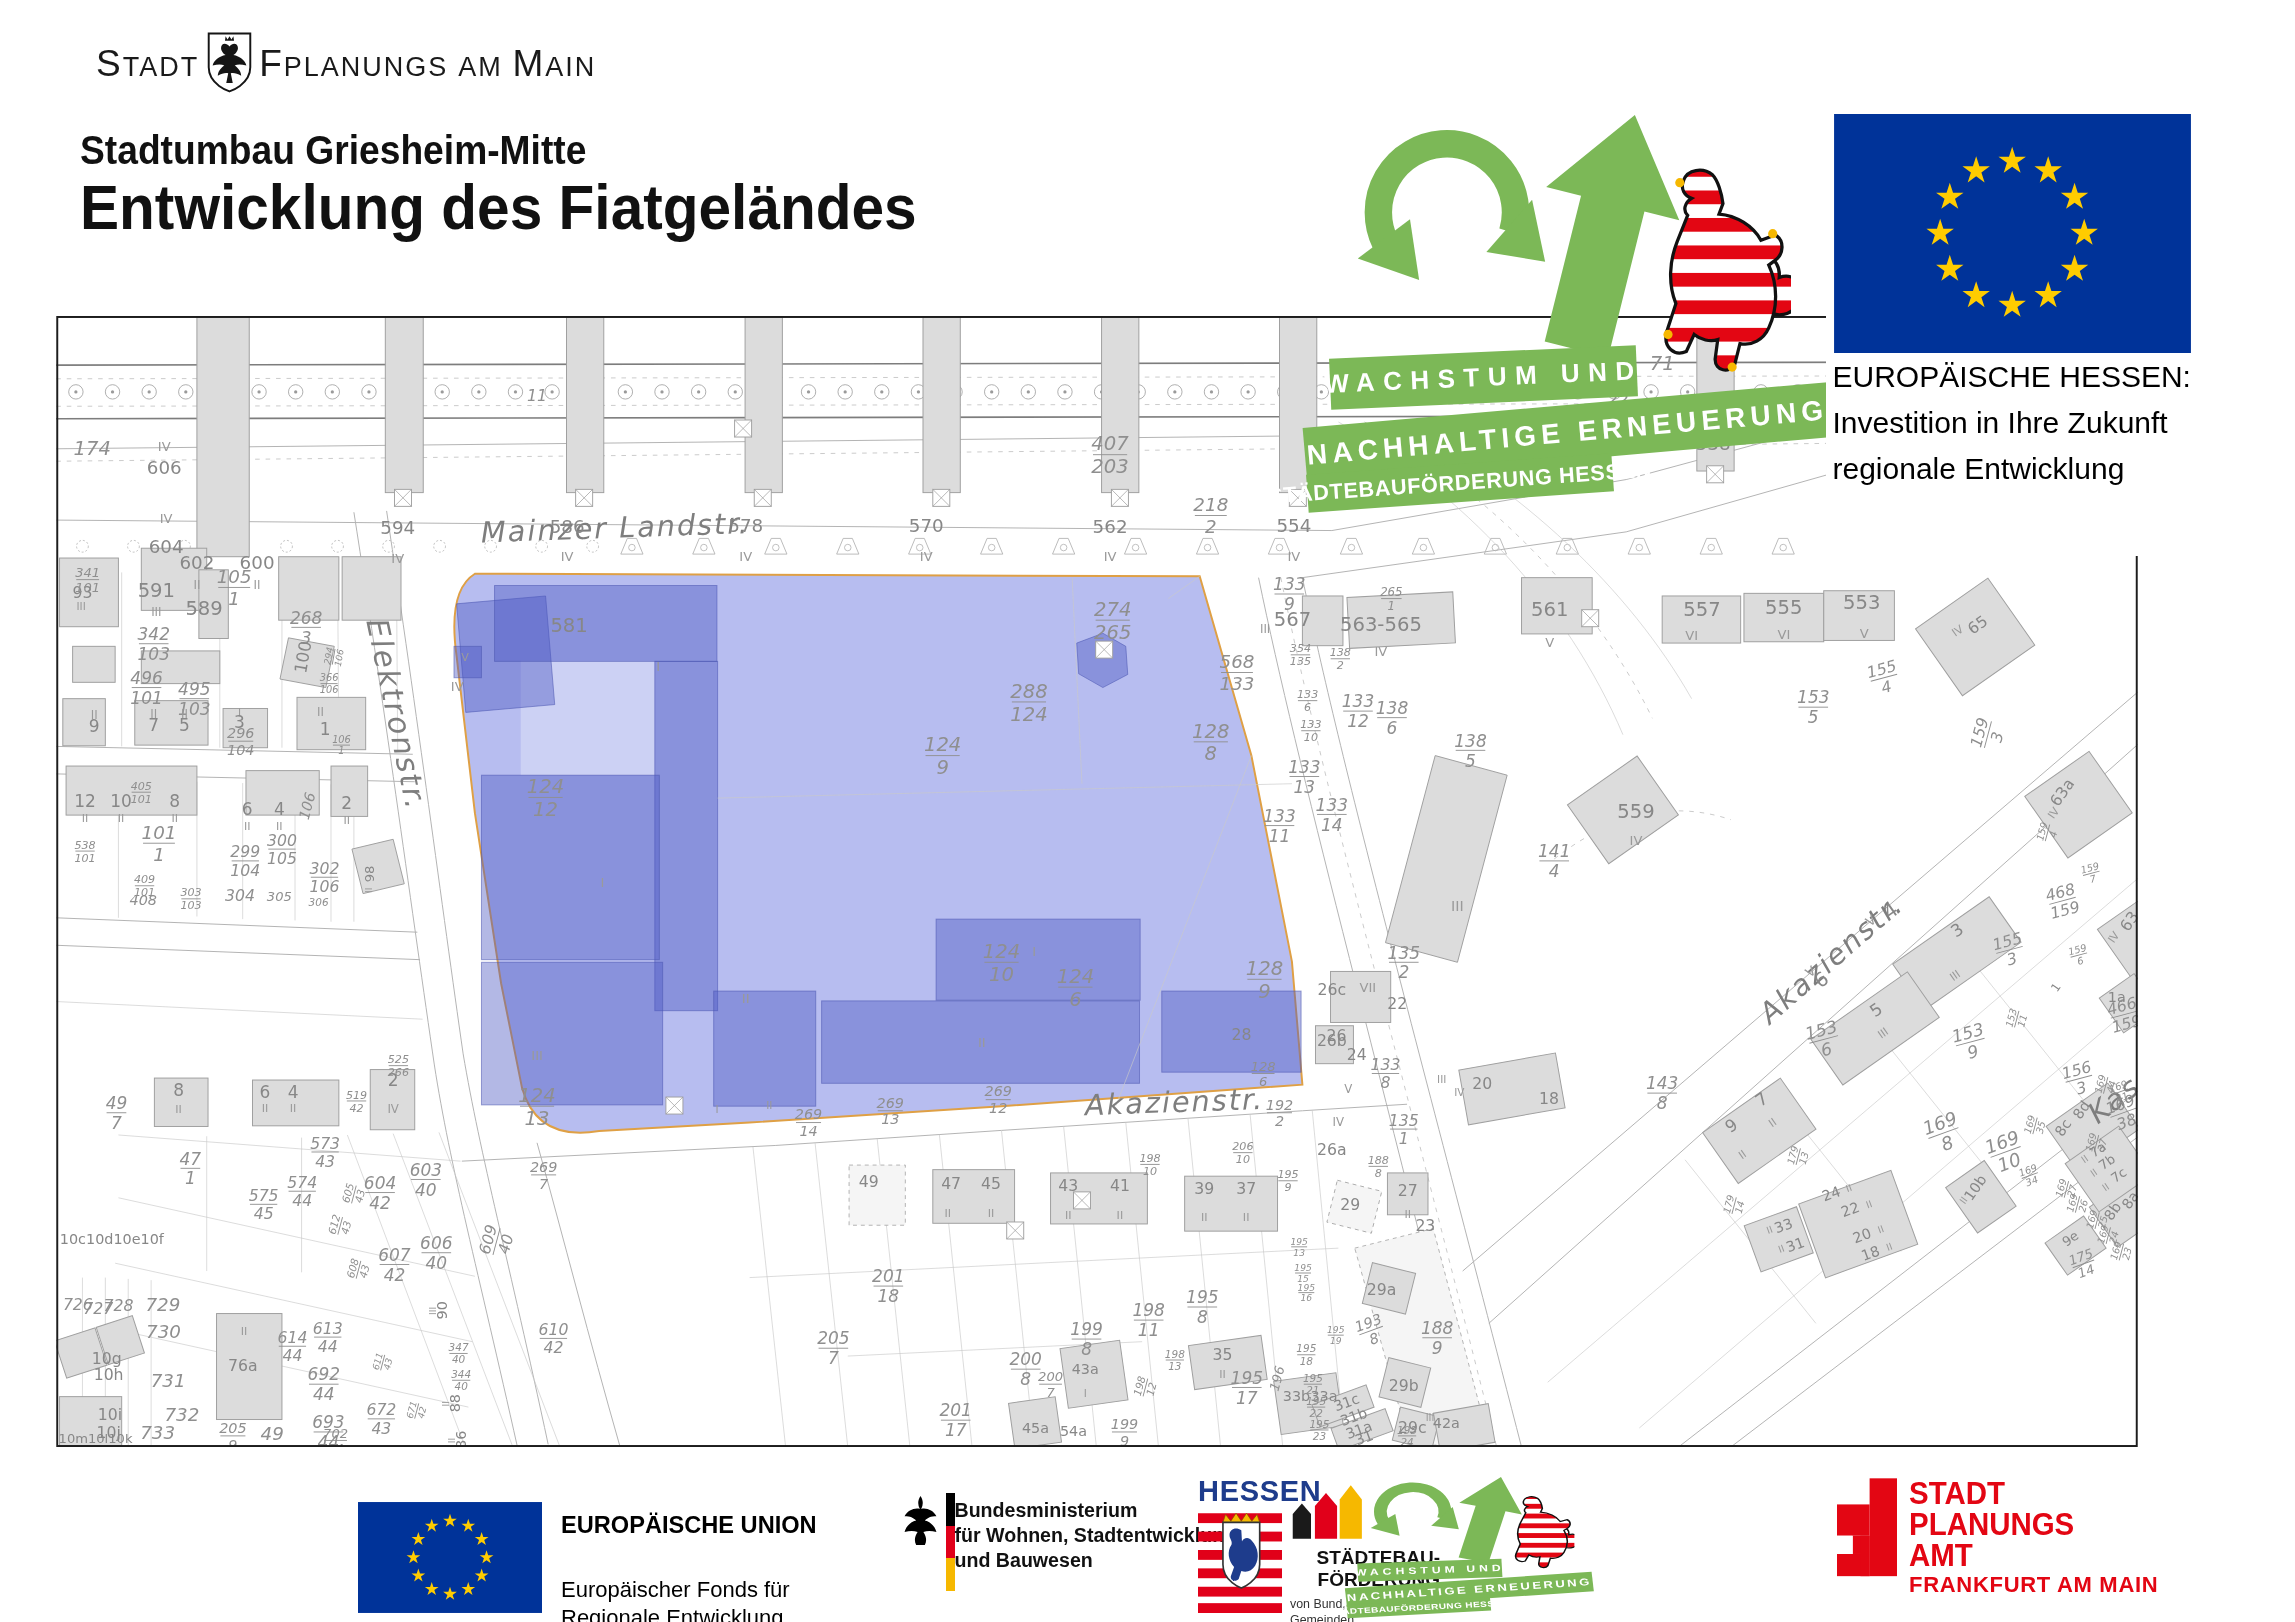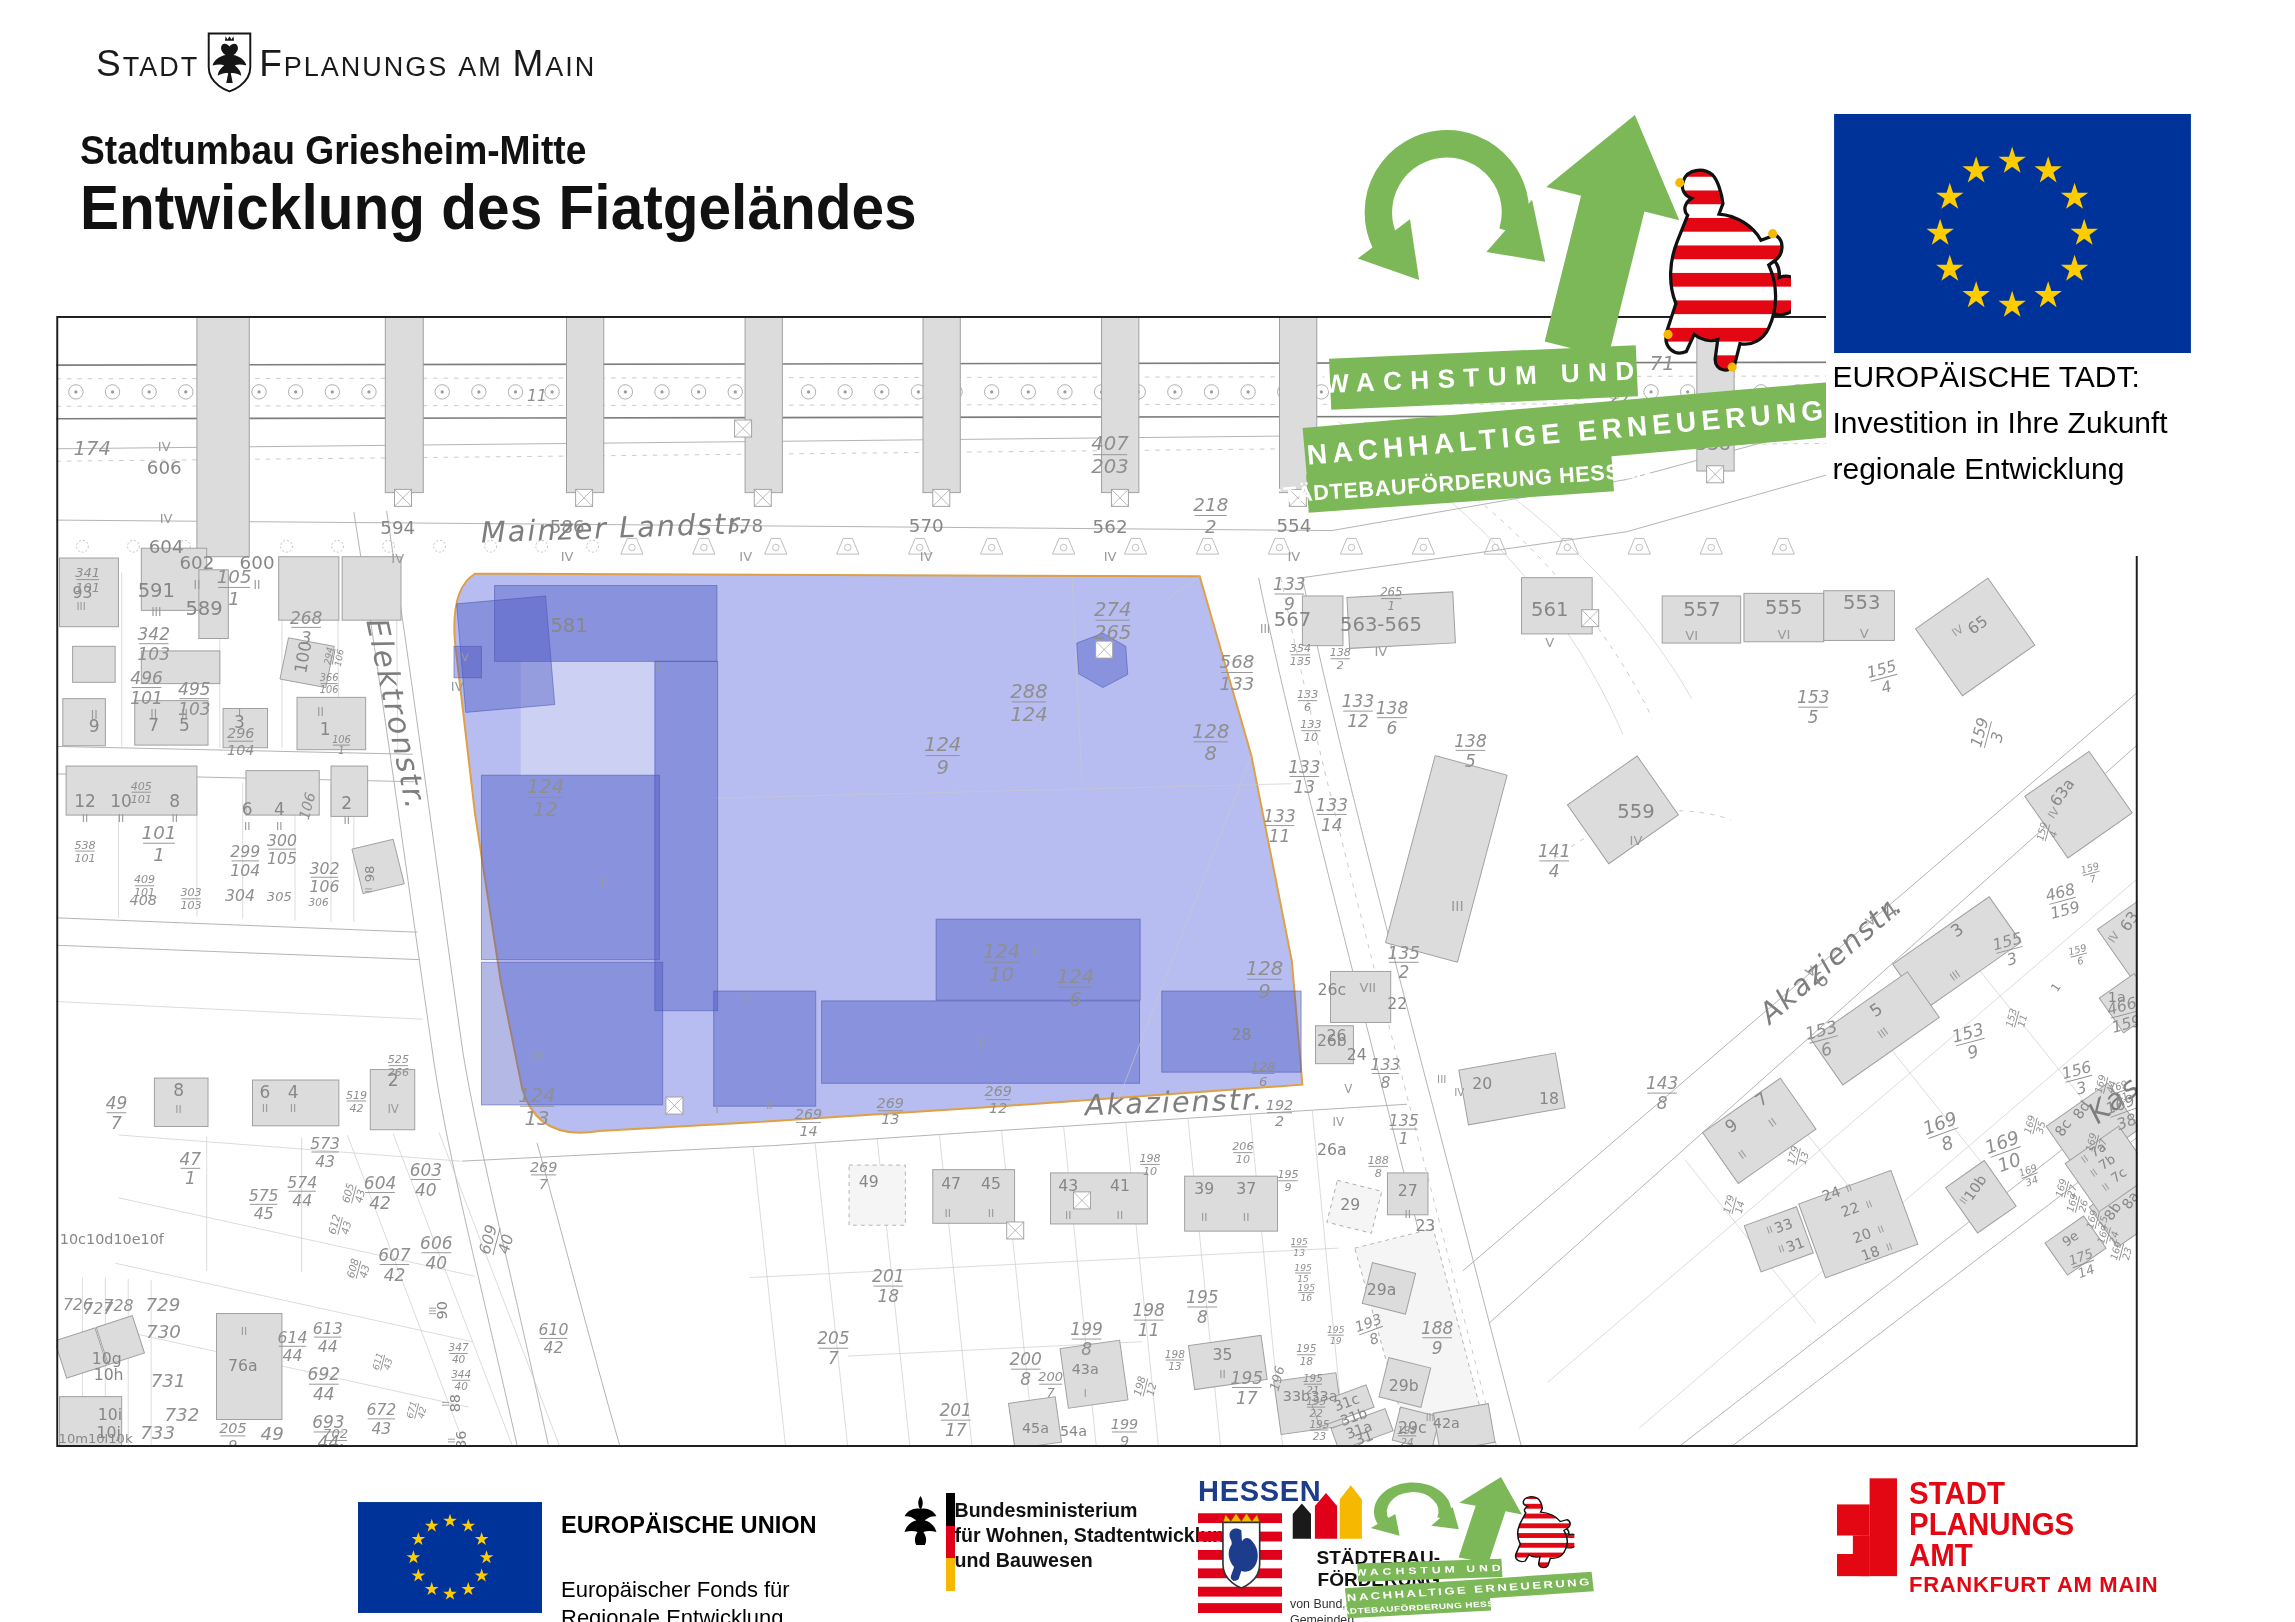--- a/index.html
+++ b/index.html
@@ -1938,21 +1938,21 @@
       <polygon points="367.3,215.0 372.2,230.2 388.2,230.2 375.3,239.6 380.2,254.8 367.3,245.4 354.3,254.8 359.3,239.6 346.3,230.2 362.3,230.2" fill="var(--star)"></polygon>
       <polygon points="327.0,255.3 331.9,270.5 347.9,270.5 335.0,279.9 339.9,295.1 327.0,285.7 314.1,295.1 319.0,279.9 306.1,270.5 322.1,270.5" fill="var(--star)"></polygon>
       <polygon points="272.0,270.0 276.9,285.2 292.9,285.2 280.0,294.6 284.9,309.8 272.0,300.4 259.1,309.8 264.0,294.6 251.1,285.2 267.1,285.2" fill="var(--star)"></polygon>
       <polygon points="217.0,255.3 221.9,270.5 237.9,270.5 225.0,279.9 229.9,295.1 217.0,285.7 204.1,295.1 209.0,279.9 196.1,270.5 212.1,270.5" fill="var(--star)"></polygon>
       <polygon points="176.7,215.0 181.7,230.2 197.7,230.2 184.7,239.6 189.7,254.8 176.7,245.4 163.8,254.8 168.7,239.6 155.8,230.2 171.8,230.2" fill="var(--star)"></polygon>
       <polygon points="162.0,160.0 166.9,175.2 182.9,175.2 170.0,184.6 174.9,199.8 162.0,190.4 149.1,199.8 154.0,184.6 141.1,175.2 157.1,175.2" fill="var(--star)"></polygon>
       <polygon points="176.7,105.0 181.7,120.2 197.7,120.2 184.7,129.6 189.7,144.8 176.7,135.4 163.8,144.8 168.7,129.6 155.8,120.2 171.8,120.2" fill="var(--star)"></polygon>
       <polygon points="217.0,64.7 221.9,79.9 237.9,79.9 225.0,89.3 229.9,104.5 217.0,95.1 204.1,104.5 209.0,89.3 196.1,79.9 212.1,79.9" fill="var(--star)"></polygon>
     </svg>
   <div class="txt">
-    <div>EUROPÄISCHE TADT:</div>
+    <div>EUROPÄISCHE HESSEN:</div>
     <div>Investition in Ihre Zukunft</div>
     <div>regionale Entwicklung</div>
   </div>
 </div>
 
 <svg class="abs eu-stars" width="184" height="111" style="left:358px;top:1502px" viewBox="0 0 282 170">
   <rect width="282" height="170" fill="var(--eu_blue)"></rect>
 <polygon points="141.0,18.0 143.5,25.6 151.5,25.6 145.0,30.3 147.5,37.9 141.0,33.2 134.5,37.9 137.0,30.3 130.5,25.6 138.5,25.6" fill="var(--star)"></polygon>
     <polygon points="169.0,25.5 171.5,33.1 179.5,33.1 173.0,37.8 175.5,45.4 169.0,40.7 162.5,45.4 165.0,37.8 158.5,33.1 166.5,33.1" fill="var(--star)"></polygon>
     <polygon points="189.5,46.0 192.0,53.6 200.0,53.6 193.5,58.3 196.0,65.9 189.5,61.2 183.0,65.9 185.5,58.3 179.0,53.6 187.0,53.6" fill="var(--star)"></polygon>

